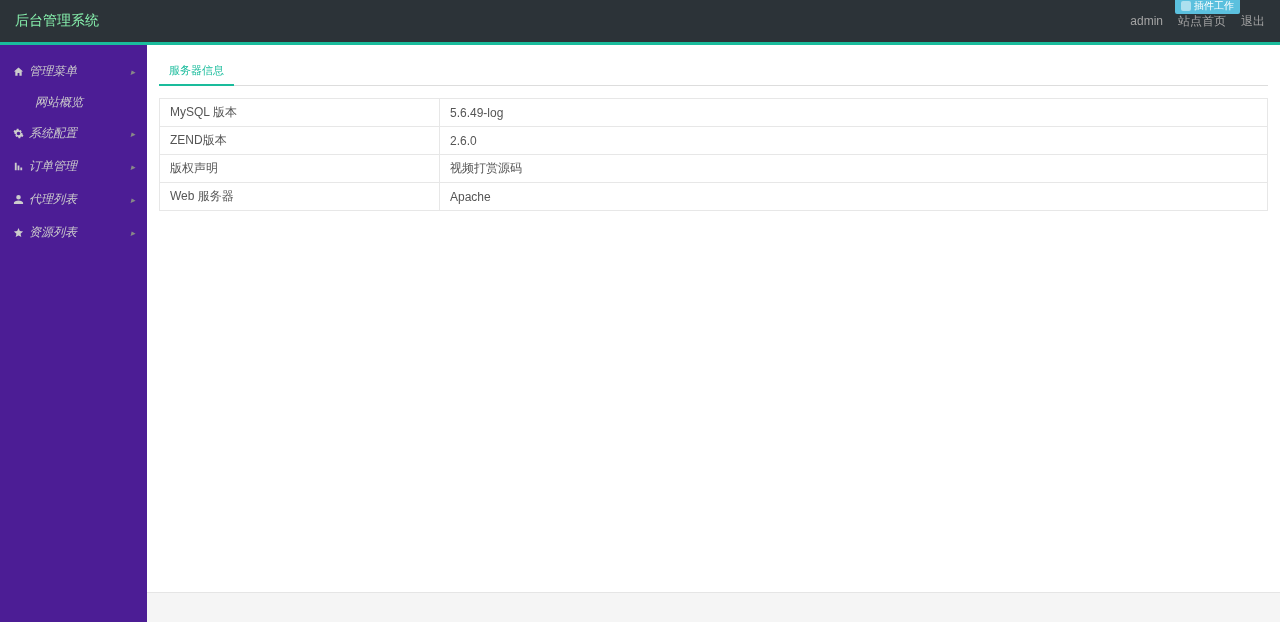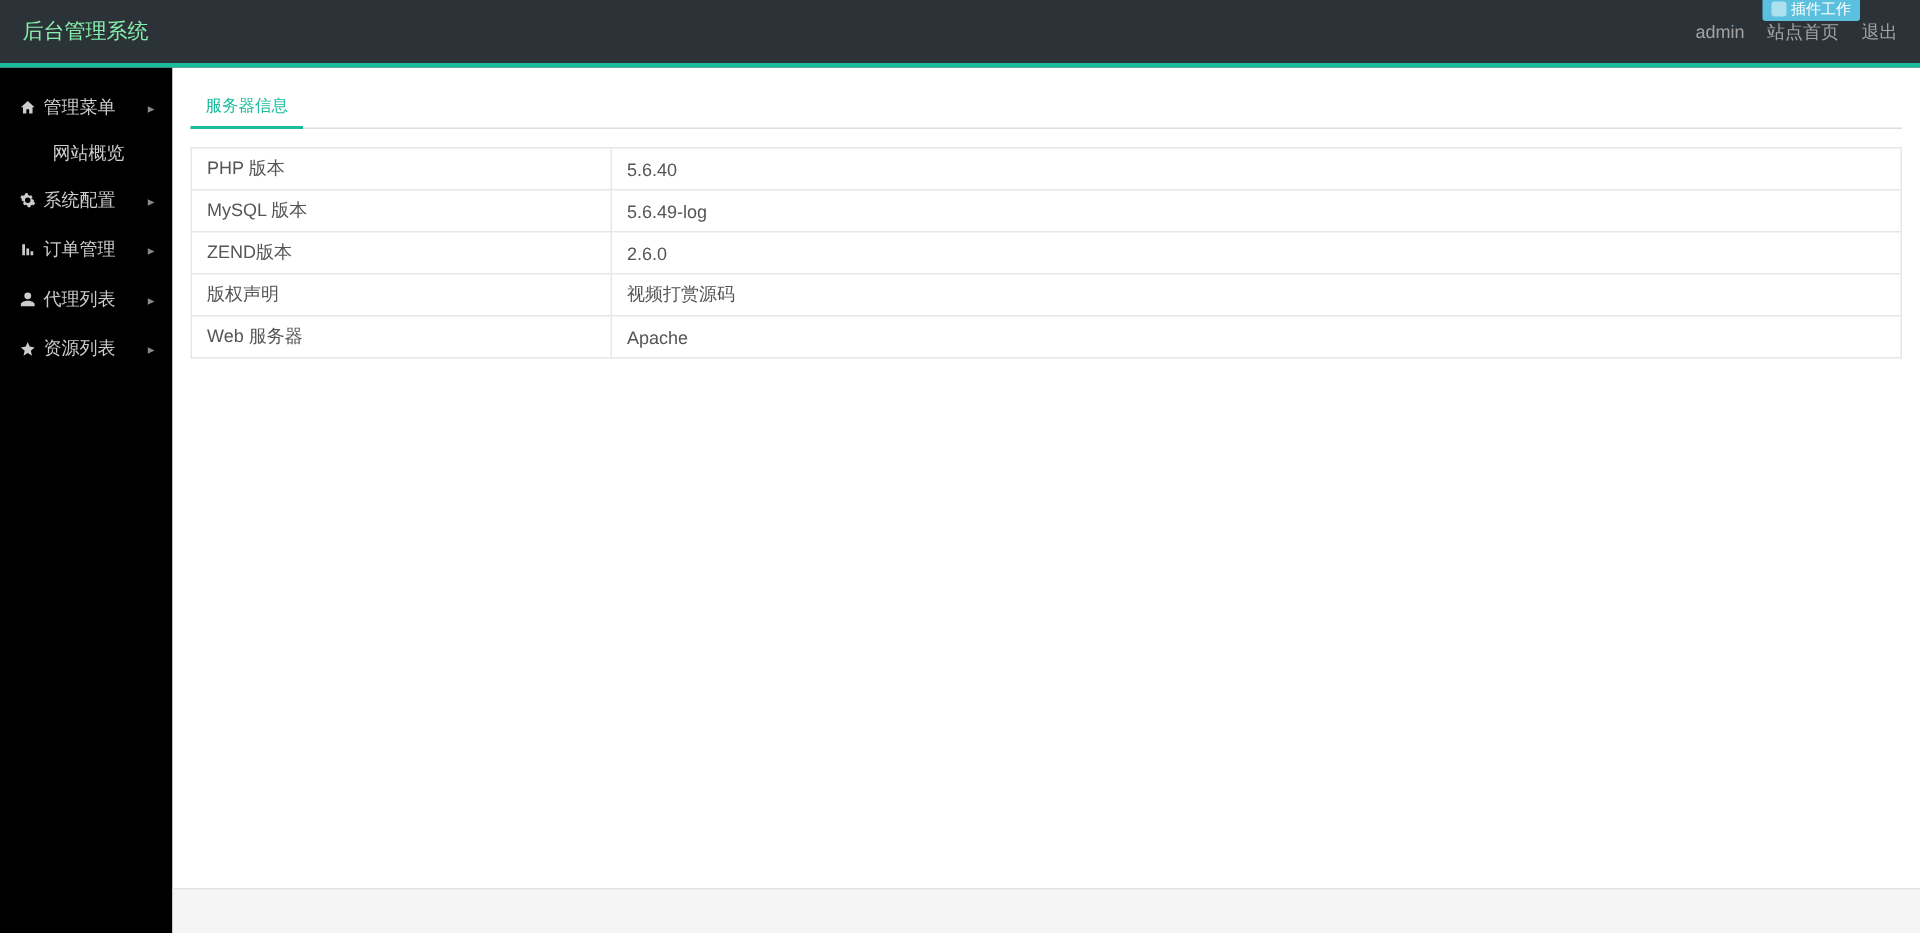--- a/index.html
+++ b/index.html
@@ -50,24 +50,25 @@
       background: rgba(255,255,255,0.5);
       border-radius: 2px;
     }
     
     .container {
       display: flex;
       height: calc(100vh - 48px);
     }
     
     .sidebar {
-      width: 115px;
-      background: #000000;
+      width: 147px;
+      background: #4c1d95;
       flex-shrink: 0;
       padding-top: 10px;
+      font-style: italic;
     }
     .sidebar-item {
       display: flex;
       align-items: center;
       justify-content: space-between;
       padding: 8px 12px;
       color: #ccc;
       cursor: pointer;
       font-size: 12px;
     }
@@ -228,24 +229,20 @@
 
   <div class="main">
     <div class="main-content-wrap">
       <div class="tab-header">
         <div class="tab-item">服务器信息</div>
       </div>
 
       <table class="info-table">
         <tbody>
           <tr>
-            <td>PHP 版本</td>
-            <td>5.6.40</td>
-          </tr>
-          <tr>
             <td>MySQL 版本</td>
             <td>5.6.49-log</td>
           </tr>
           <tr>
             <td>ZEND版本</td>
             <td>2.6.0</td>
           </tr>
           <tr>
             <td>版权声明</td>
             <td>视频打赏源码</td>

